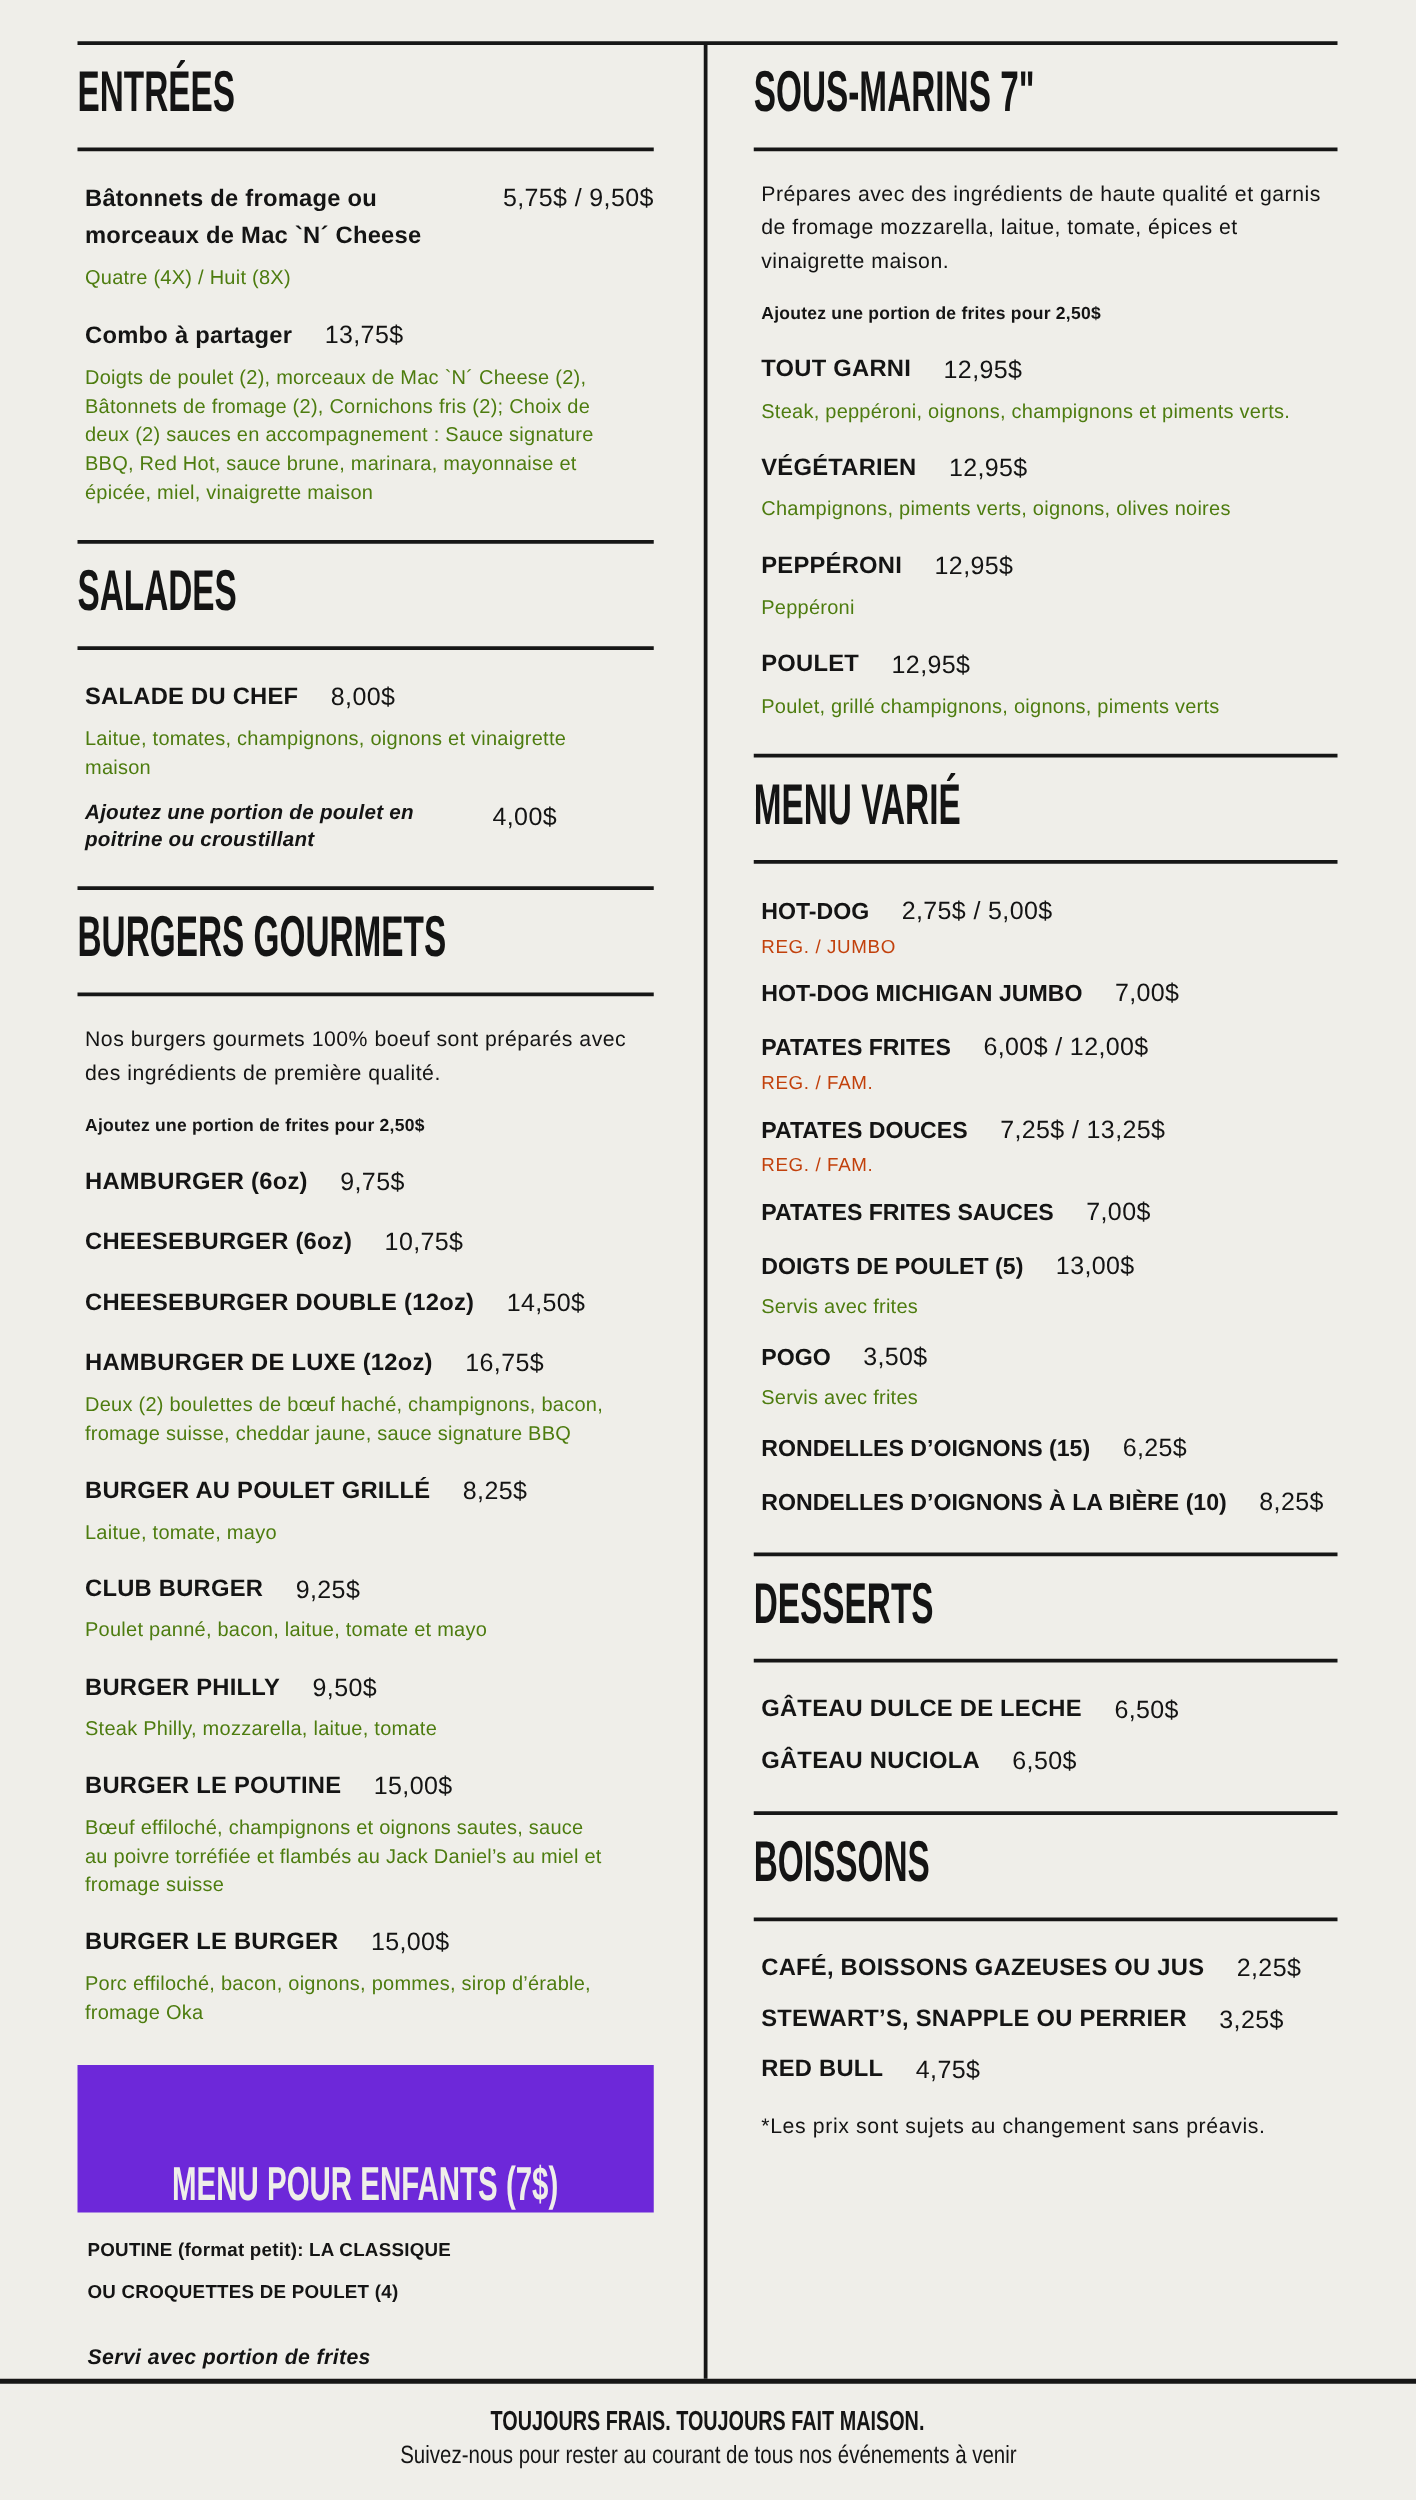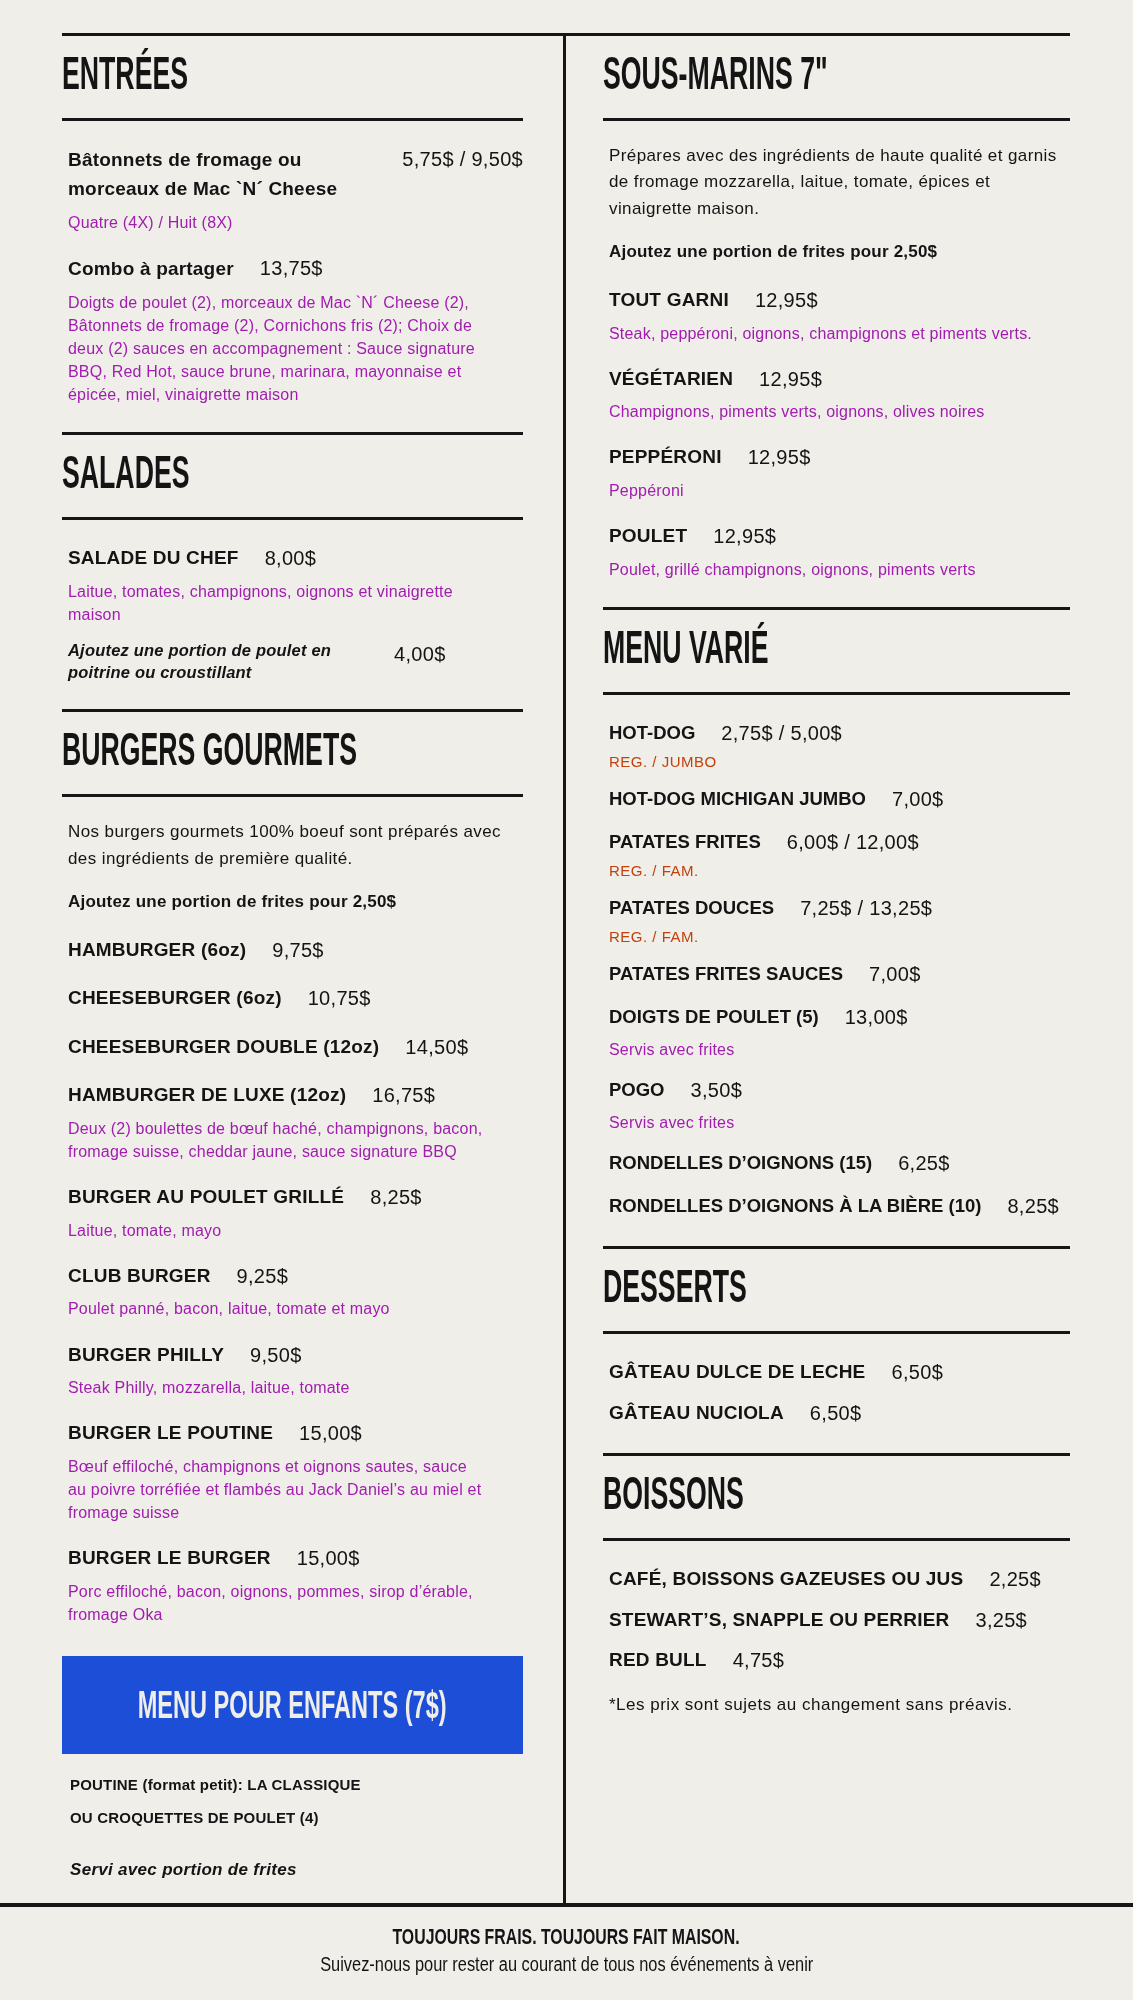--- a/index.html
+++ b/index.html
@@ -26,37 +26,37 @@
   .section-sep { margin-top:26px; }
 
   .items { padding-left:6px; }
   .item { margin-top:20px; }
   .items .item:first-child { margin-top:24px; }
   .item-head { display:flex; align-items:flex-start; gap:26px; }
   .item-name { font-size:19px; font-weight:700; letter-spacing:.2px; line-height:1.5; }
   .item-name.mixed { line-height:1.55; }
   .item-price { font-size:20px; font-weight:400; letter-spacing:.3px; white-space:nowrap; line-height:1.4; }
   .item-sub { font-size:15px; letter-spacing:.5px; margin-top:6px; color:#c2410c; }
-  .item-desc { font-size:16px; line-height:1.45; letter-spacing:.2px; margin-top:7px; max-width:92%; color:#a21caf; }
+  .item-desc { font-size:16px; line-height:1.45; letter-spacing:.2px; margin-top:7px; max-width:92%; color:#4d7c0f; }
   .item-tiers { font-size:20px; letter-spacing:.3px; margin-top:14px; font-weight:400; }
   .item-italic .item-name { font-style:italic; font-size:16.5px; line-height:1.3; max-width:300px; }
   .item-italic { margin-top:14px; }
 
   .intro { margin:22px 0 0 6px; font-size:17px; line-height:1.55; letter-spacing:.4px; }
-  .intro-bold { margin:20px 0 0 6px; font-size:17px; font-weight:700; letter-spacing:.2px; }
+  .intro-bold { margin:20px 0 0 6px; font-size:14px; font-weight:700; letter-spacing:.2px; }
 
   .sec-menu-varie .item { margin-top:15px; }
   .sec-menu-varie .items .item:first-child { margin-top:24px; }
   .sec-menu-varie .item-name { font-size:18.5px; letter-spacing:0; }
   .sec-desserts .item, .sec-boissons .item { margin-top:12px; }
   .sec-desserts .items .item:first-child, .sec-boissons .items .item:first-child { margin-top:24px; }
 
   .kids-banner {
-    margin-top:30px; height:98px; background:#1d4ed8;
-    display:flex; align-items:center; justify-content:center;
+    margin-top:30px; height:118px; background:#6d28d9;
+    display:flex; align-items:flex-end; justify-content:center;
   }
   .kids-banner .banner-text {
     color:#efeee9; font-size:38px; font-weight:800; white-space:nowrap;
     transform:scaleX(.62); transform-origin:center;
   }
   .kids-line { margin:22px 0 0 8px; font-size:15px; font-weight:700; letter-spacing:.2px; }
   .kids-line + .kids-line { margin-top:16px; }
   .kids-note { margin:34px 0 0 8px; font-size:17px; font-weight:700; font-style:italic; letter-spacing:.3px; }
 
   .price-note { margin:20px 0 0 6px; font-size:17px; letter-spacing:.5px; }

